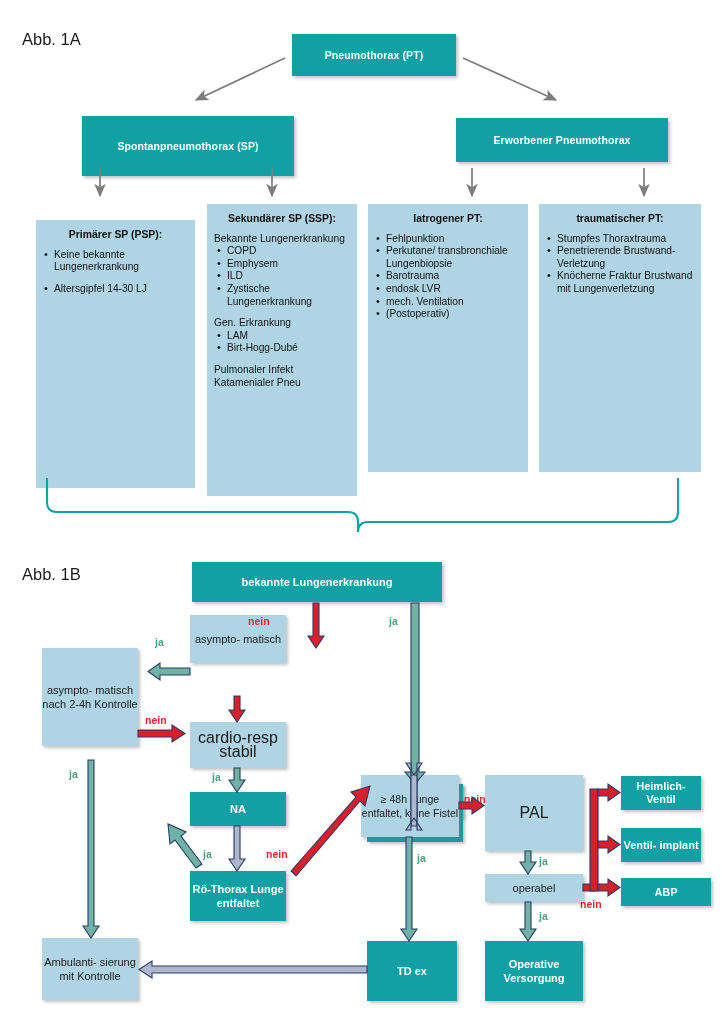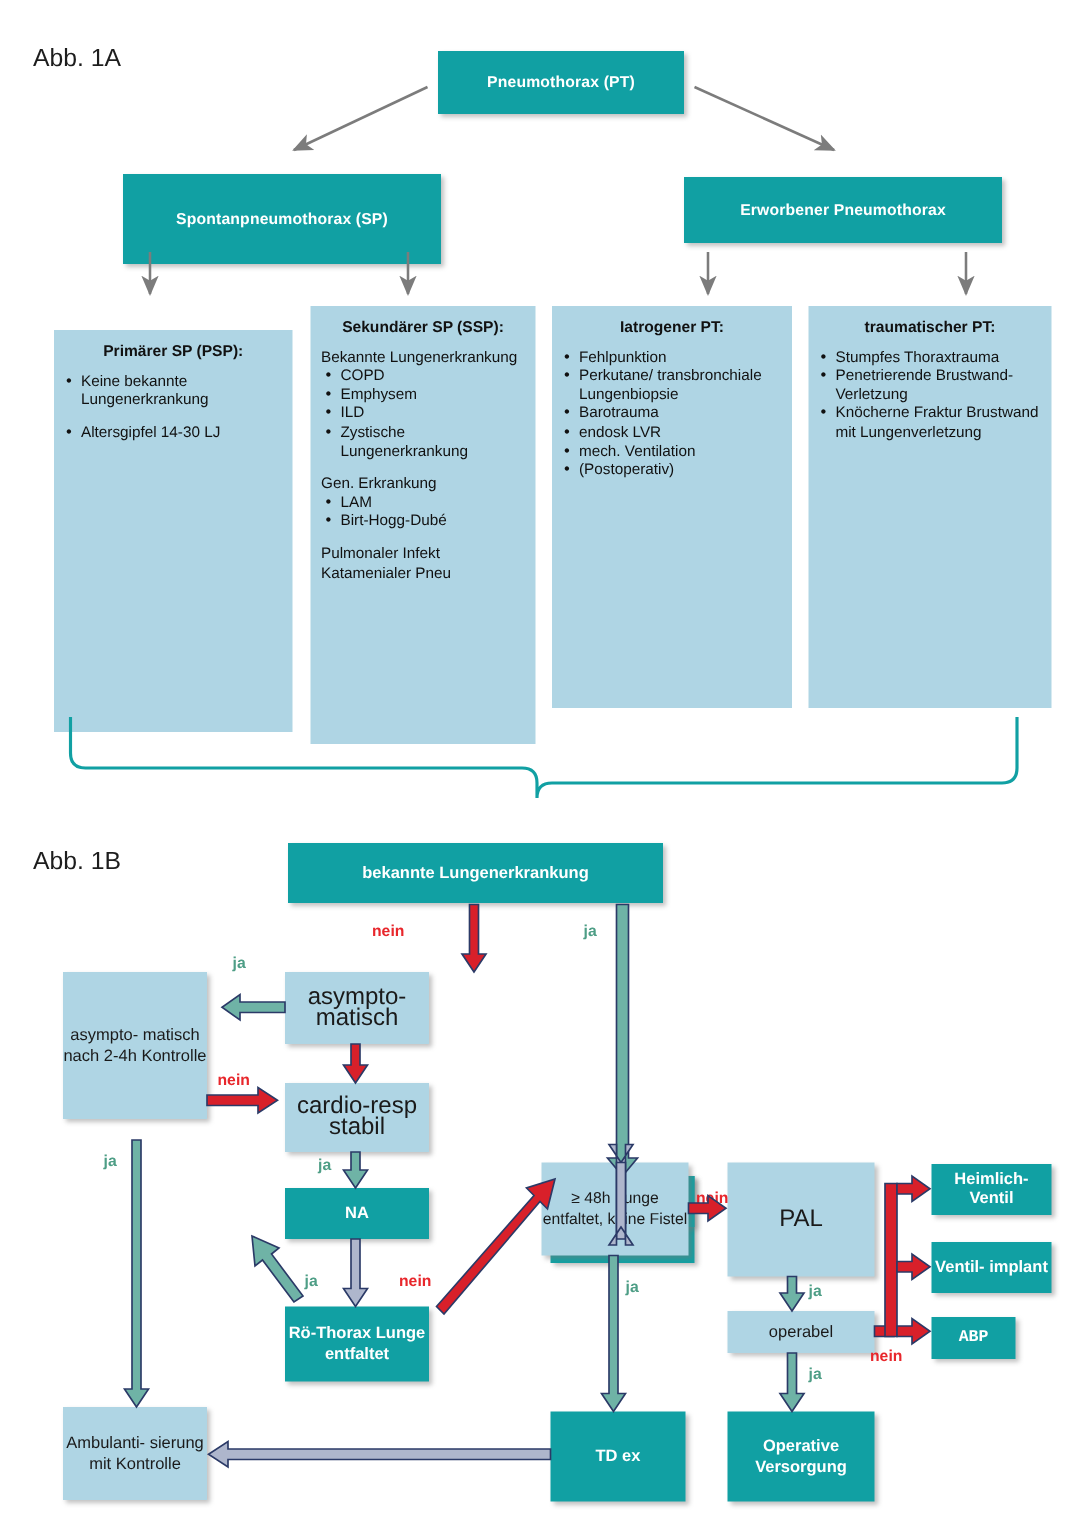--- a/index.html
+++ b/index.html
@@ -99,21 +99,21 @@
       <li>Stumpfes Thoraxtrauma</li>
       <li>Penetrierende Brustwand- Verletzung</li>
       <li>Knöcherne Fraktur Brustwand mit Lungenverletzung</li>
     </ul>
   </div>
 
   <div class="secthead" style="left:22px;top:565px;">Abb. 1B</div>
 
   <div class="box teal teal-b" style="left:192px;top:562px;width:250px;height:40px;">bekannte Lungenerkrankung</div>
 
-  <div class="box lblue" style="left:190px;top:648px;width:96px;height:48px;font-size:16px;line-height:14px;">asympto- matisch</div>
+  <div class="box lblue" style="left:190px;top:615px;width:96px;height:48px;font-size:11px;line-height:14px;">asympto- matisch</div>
 
   <div class="box lblue" style="left:42px;top:648px;width:96px;height:98px;font-size:11px;line-height:14px;">asympto- matisch nach 2-4h Kontrolle</div>
 
   <div class="box lblue" style="left:190px;top:722px;width:96px;height:46px;font-size:16px;line-height:14px;">cardio-resp stabil</div>
 
   <div class="box teal teal-b" style="left:190px;top:792px;width:96px;height:34px;">NA</div>
 
   <div class="box teal teal-b" style="left:190px;top:871px;width:96px;height:50px;line-height:14px;">Rö-Thorax Lunge entfaltet</div>
 
   <div class="box lblue" style="left:42px;top:938px;width:96px;height:62px;font-size:11px;line-height:14px;">Ambulanti- sierung mit Kontrolle</div>
@@ -129,21 +129,21 @@
   <div class="box lblue" style="left:485px;top:874px;width:98px;height:28px;font-size:11px;">operabel</div>
 
   <div class="box teal teal-b" style="left:367px;top:941px;width:90px;height:60px;">TD ex</div>
 
   <div class="box teal teal-b" style="left:485px;top:941px;width:98px;height:60px;line-height:14px;">Operative Versorgung</div>
 
   <div class="box teal teal-b" style="left:621px;top:776px;width:80px;height:34px;line-height:13px;">Heimlich- Ventil</div>
 
   <div class="box teal teal-b" style="left:621px;top:828px;width:80px;height:34px;line-height:13px;">Ventil- implant</div>
 
-  <div class="box teal teal-b" style="left:621px;top:878px;width:56px;height:28px;font-family:Liberation Mono, monospace;">ABP</div>
+  <div class="box teal teal-b" style="left:621px;top:878px;width:90px;height:28px;">ABP</div>
 
   <div class="lbl lbl-nein" style="left:248px;top:615px;">nein</div>
   <div class="lbl lbl-ja" style="left:389px;top:615px;">ja</div>
   <div class="lbl lbl-ja" style="left:155px;top:636px;">ja</div>
   <div class="lbl lbl-nein" style="left:145px;top:714px;">nein</div>
   <div class="lbl lbl-ja" style="left:212px;top:771px;">ja</div>
   <div class="lbl lbl-ja" style="left:69px;top:768px;">ja</div>
   <div class="lbl lbl-ja" style="left:203px;top:848px;">ja</div>
   <div class="lbl lbl-nein" style="left:266px;top:848px;">nein</div>
   <div class="lbl lbl-nein" style="left:464px;top:793px;">nein</div>

